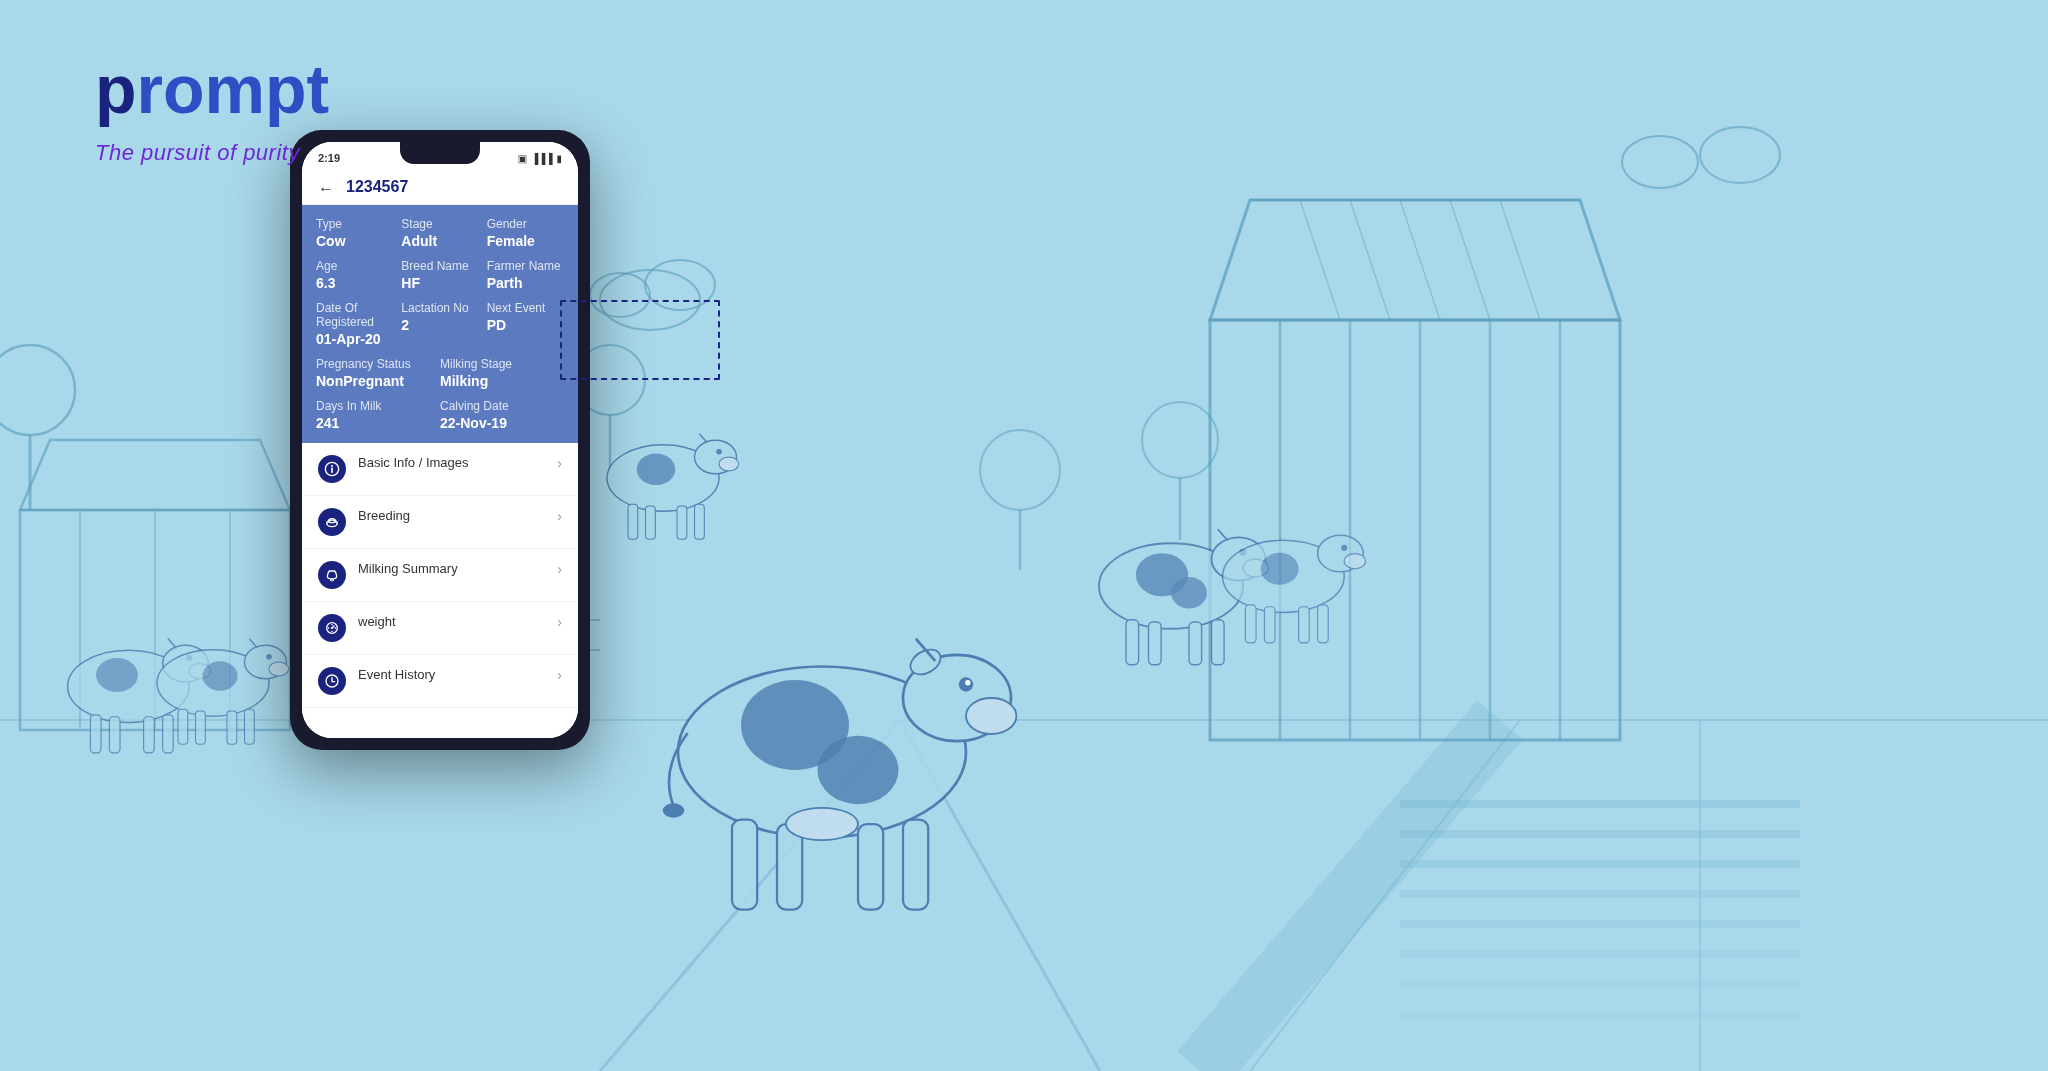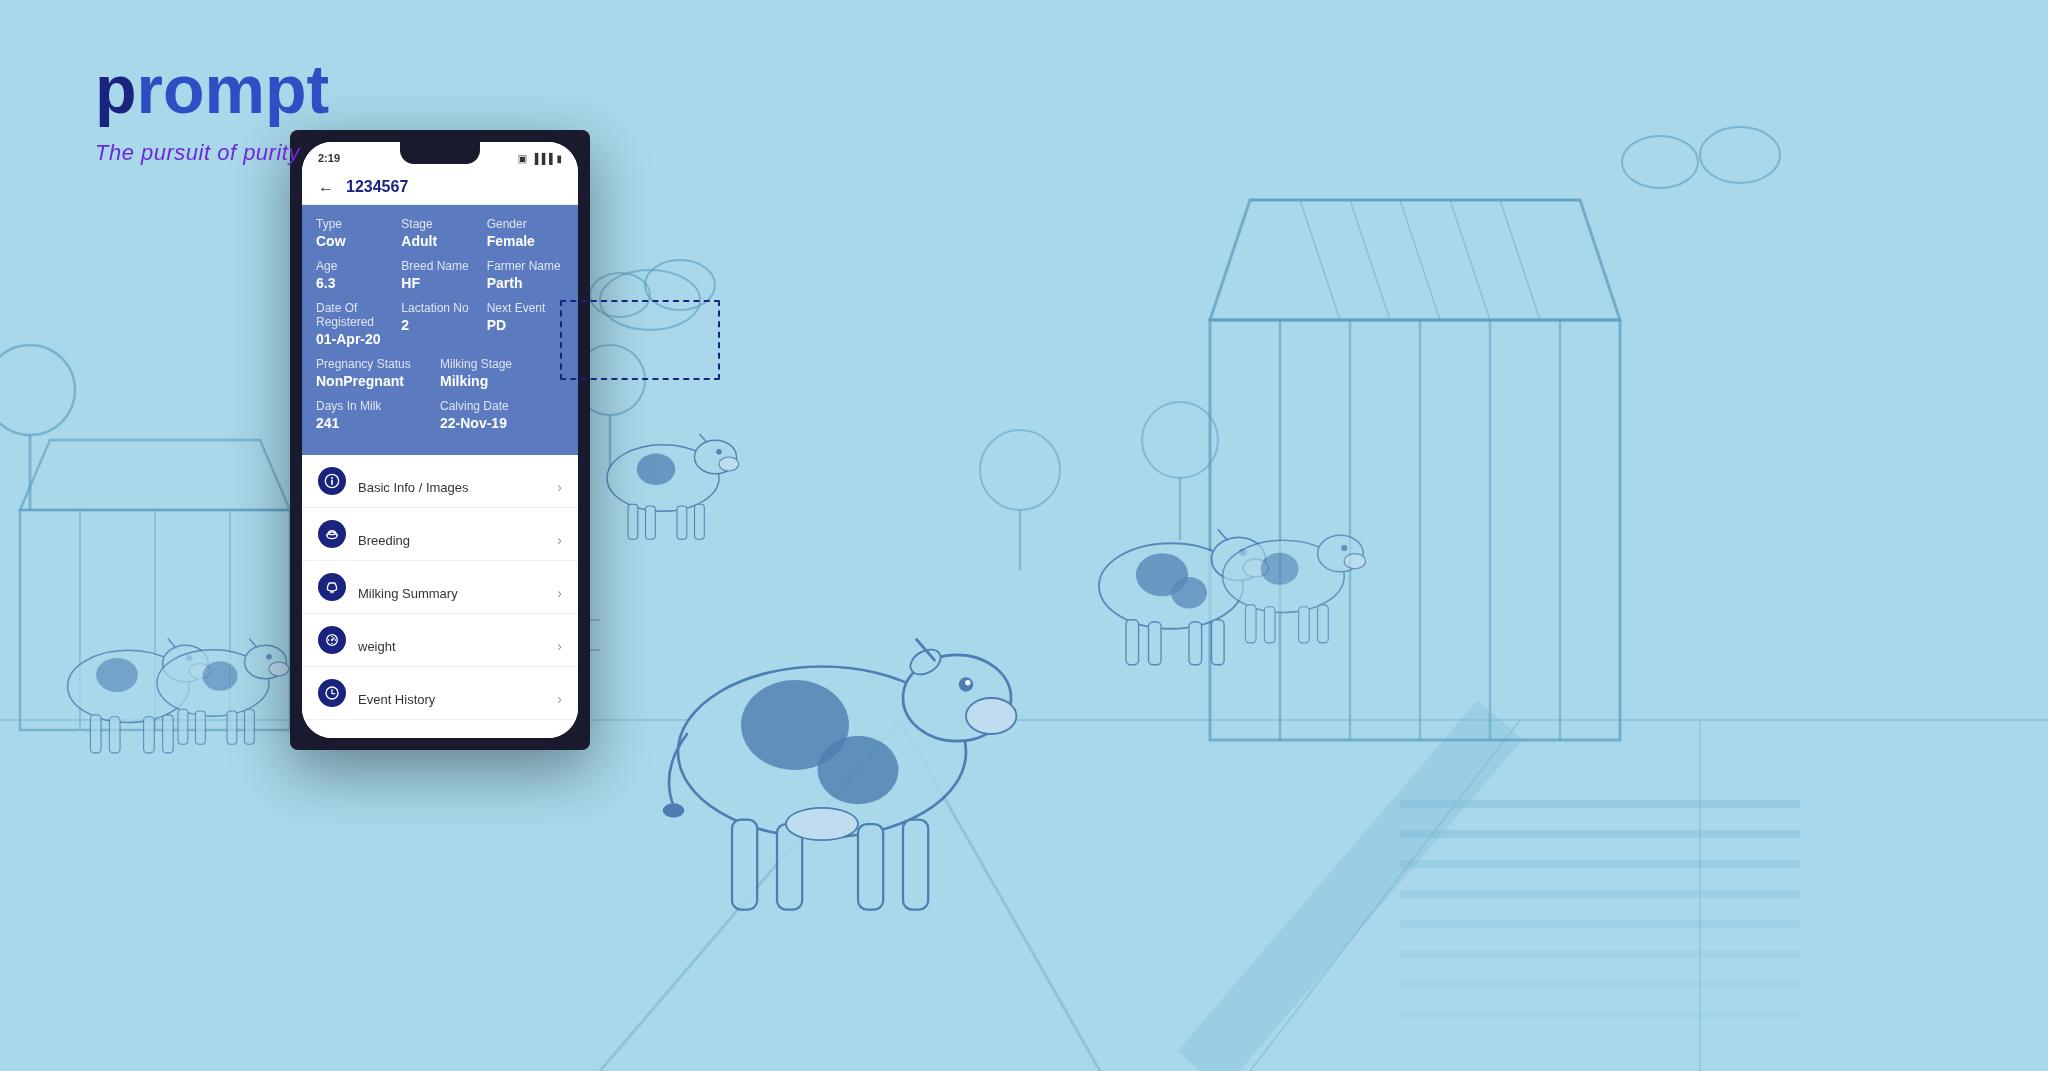--- a/index.html
+++ b/index.html
@@ -19,21 +19,21 @@
       top: 130px;
       left: 290px;
       width: 300px;
       height: 620px;
     }
 
     .phone-frame {
       width: 300px;
       height: 620px;
       background: #1a1a2e;
-      border-radius: 8px;
+      border-radius: 32px;
       padding: 12px;
       box-shadow: 0 20px 60px rgba(0,0,0,0.4);
       position: relative;
     }
 
     .phone-screen {
       width: 100%;
       height: 100%;
       background: #fff;
       border-radius: 30px;
@@ -143,21 +143,21 @@
 
     
     .menu-list {
       flex: 1;
       background: #fff;
       overflow-y: auto;
     }
 
     .menu-item {
       display: flex;
-      align-items: flex-end;
+      align-items: flex-start;
       padding: 12px 16px;
       border-bottom: 1px solid #f0f0f0;
       cursor: pointer;
     }
 
     .menu-icon {
       width: 28px;
       height: 28px;
       border-radius: 50%;
       background: #1a237e;
@@ -489,21 +489,21 @@
           <div class="info-item">
             <span class="info-label">Pregnancy Status</span>
             <span class="info-value">NonPregnant</span>
           </div>
           <div class="info-item">
             <span class="info-label">Milking Stage</span>
             <span class="info-value">Milking</span>
           </div>
         </div>
 
-        <div class="info-2col" style="margin-bottom:12px">
+        <div class="info-2col" style="margin-bottom:0">
           <div class="info-item">
             <span class="info-label">Days In Milk</span>
             <span class="info-value">241</span>
           </div>
           <div class="info-item">
             <span class="info-label">Calving Date</span>
             <span class="info-value">22-Nov-19</span>
           </div>
         </div>
       </div>

